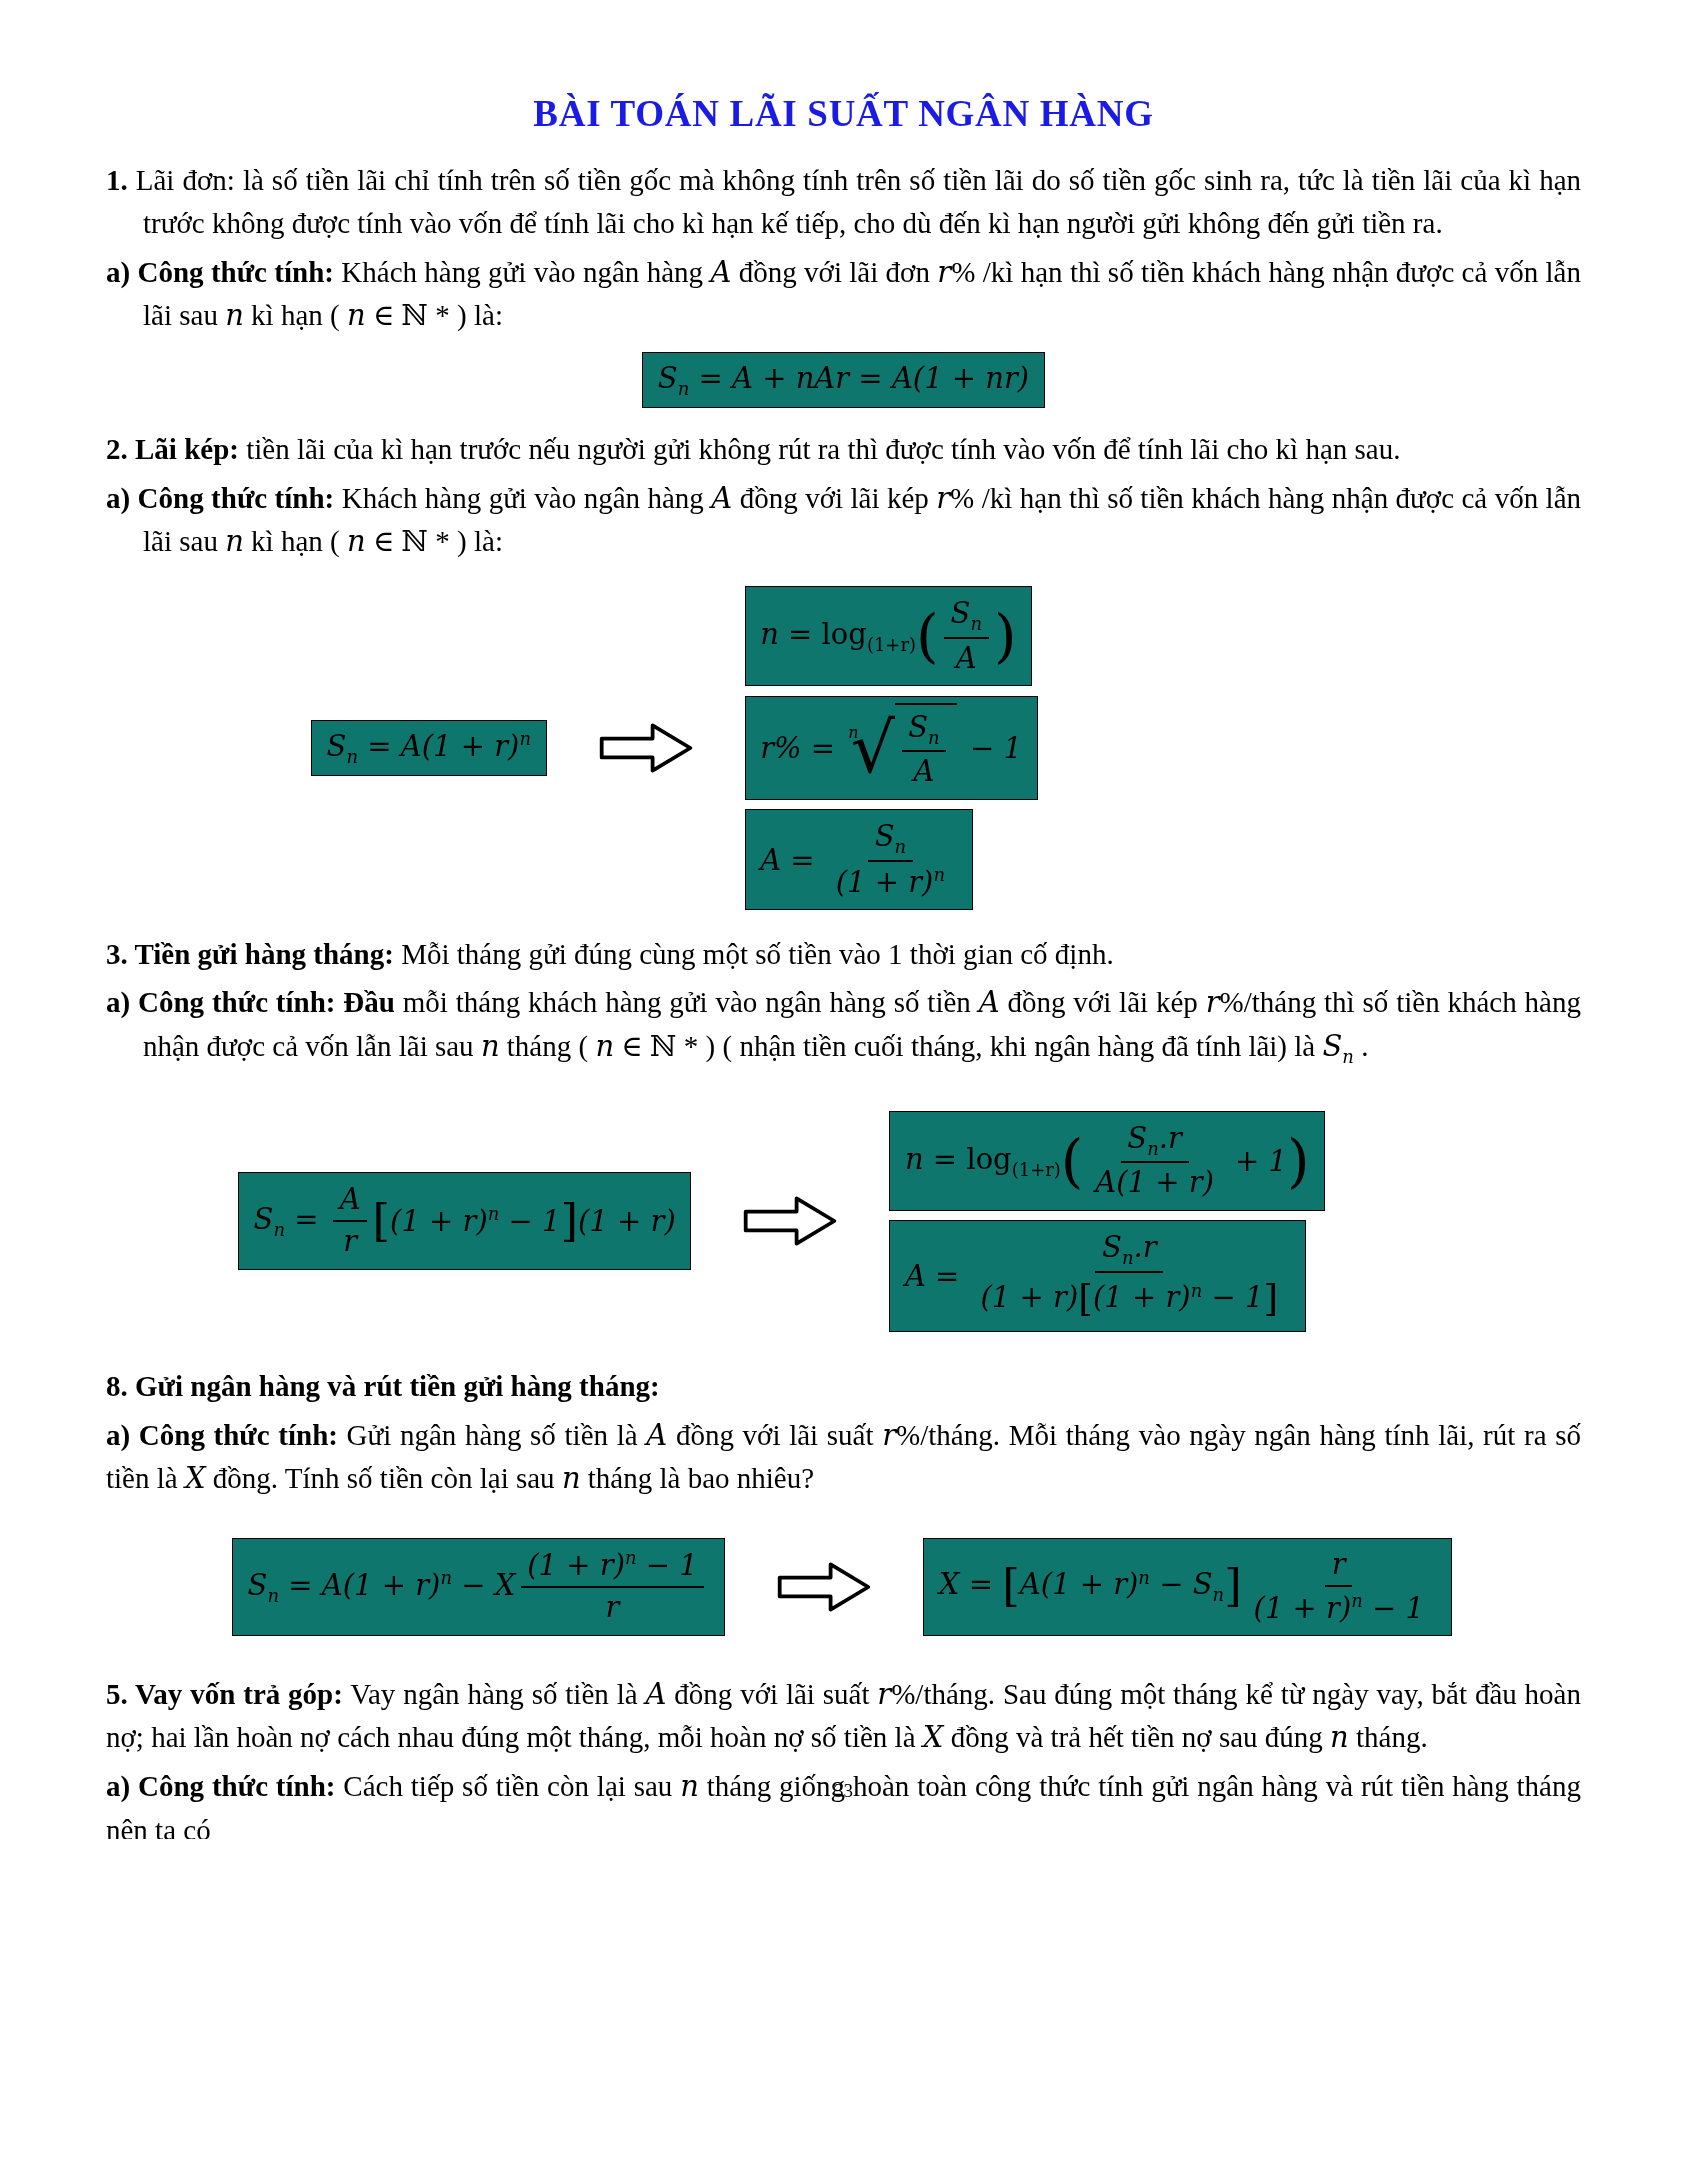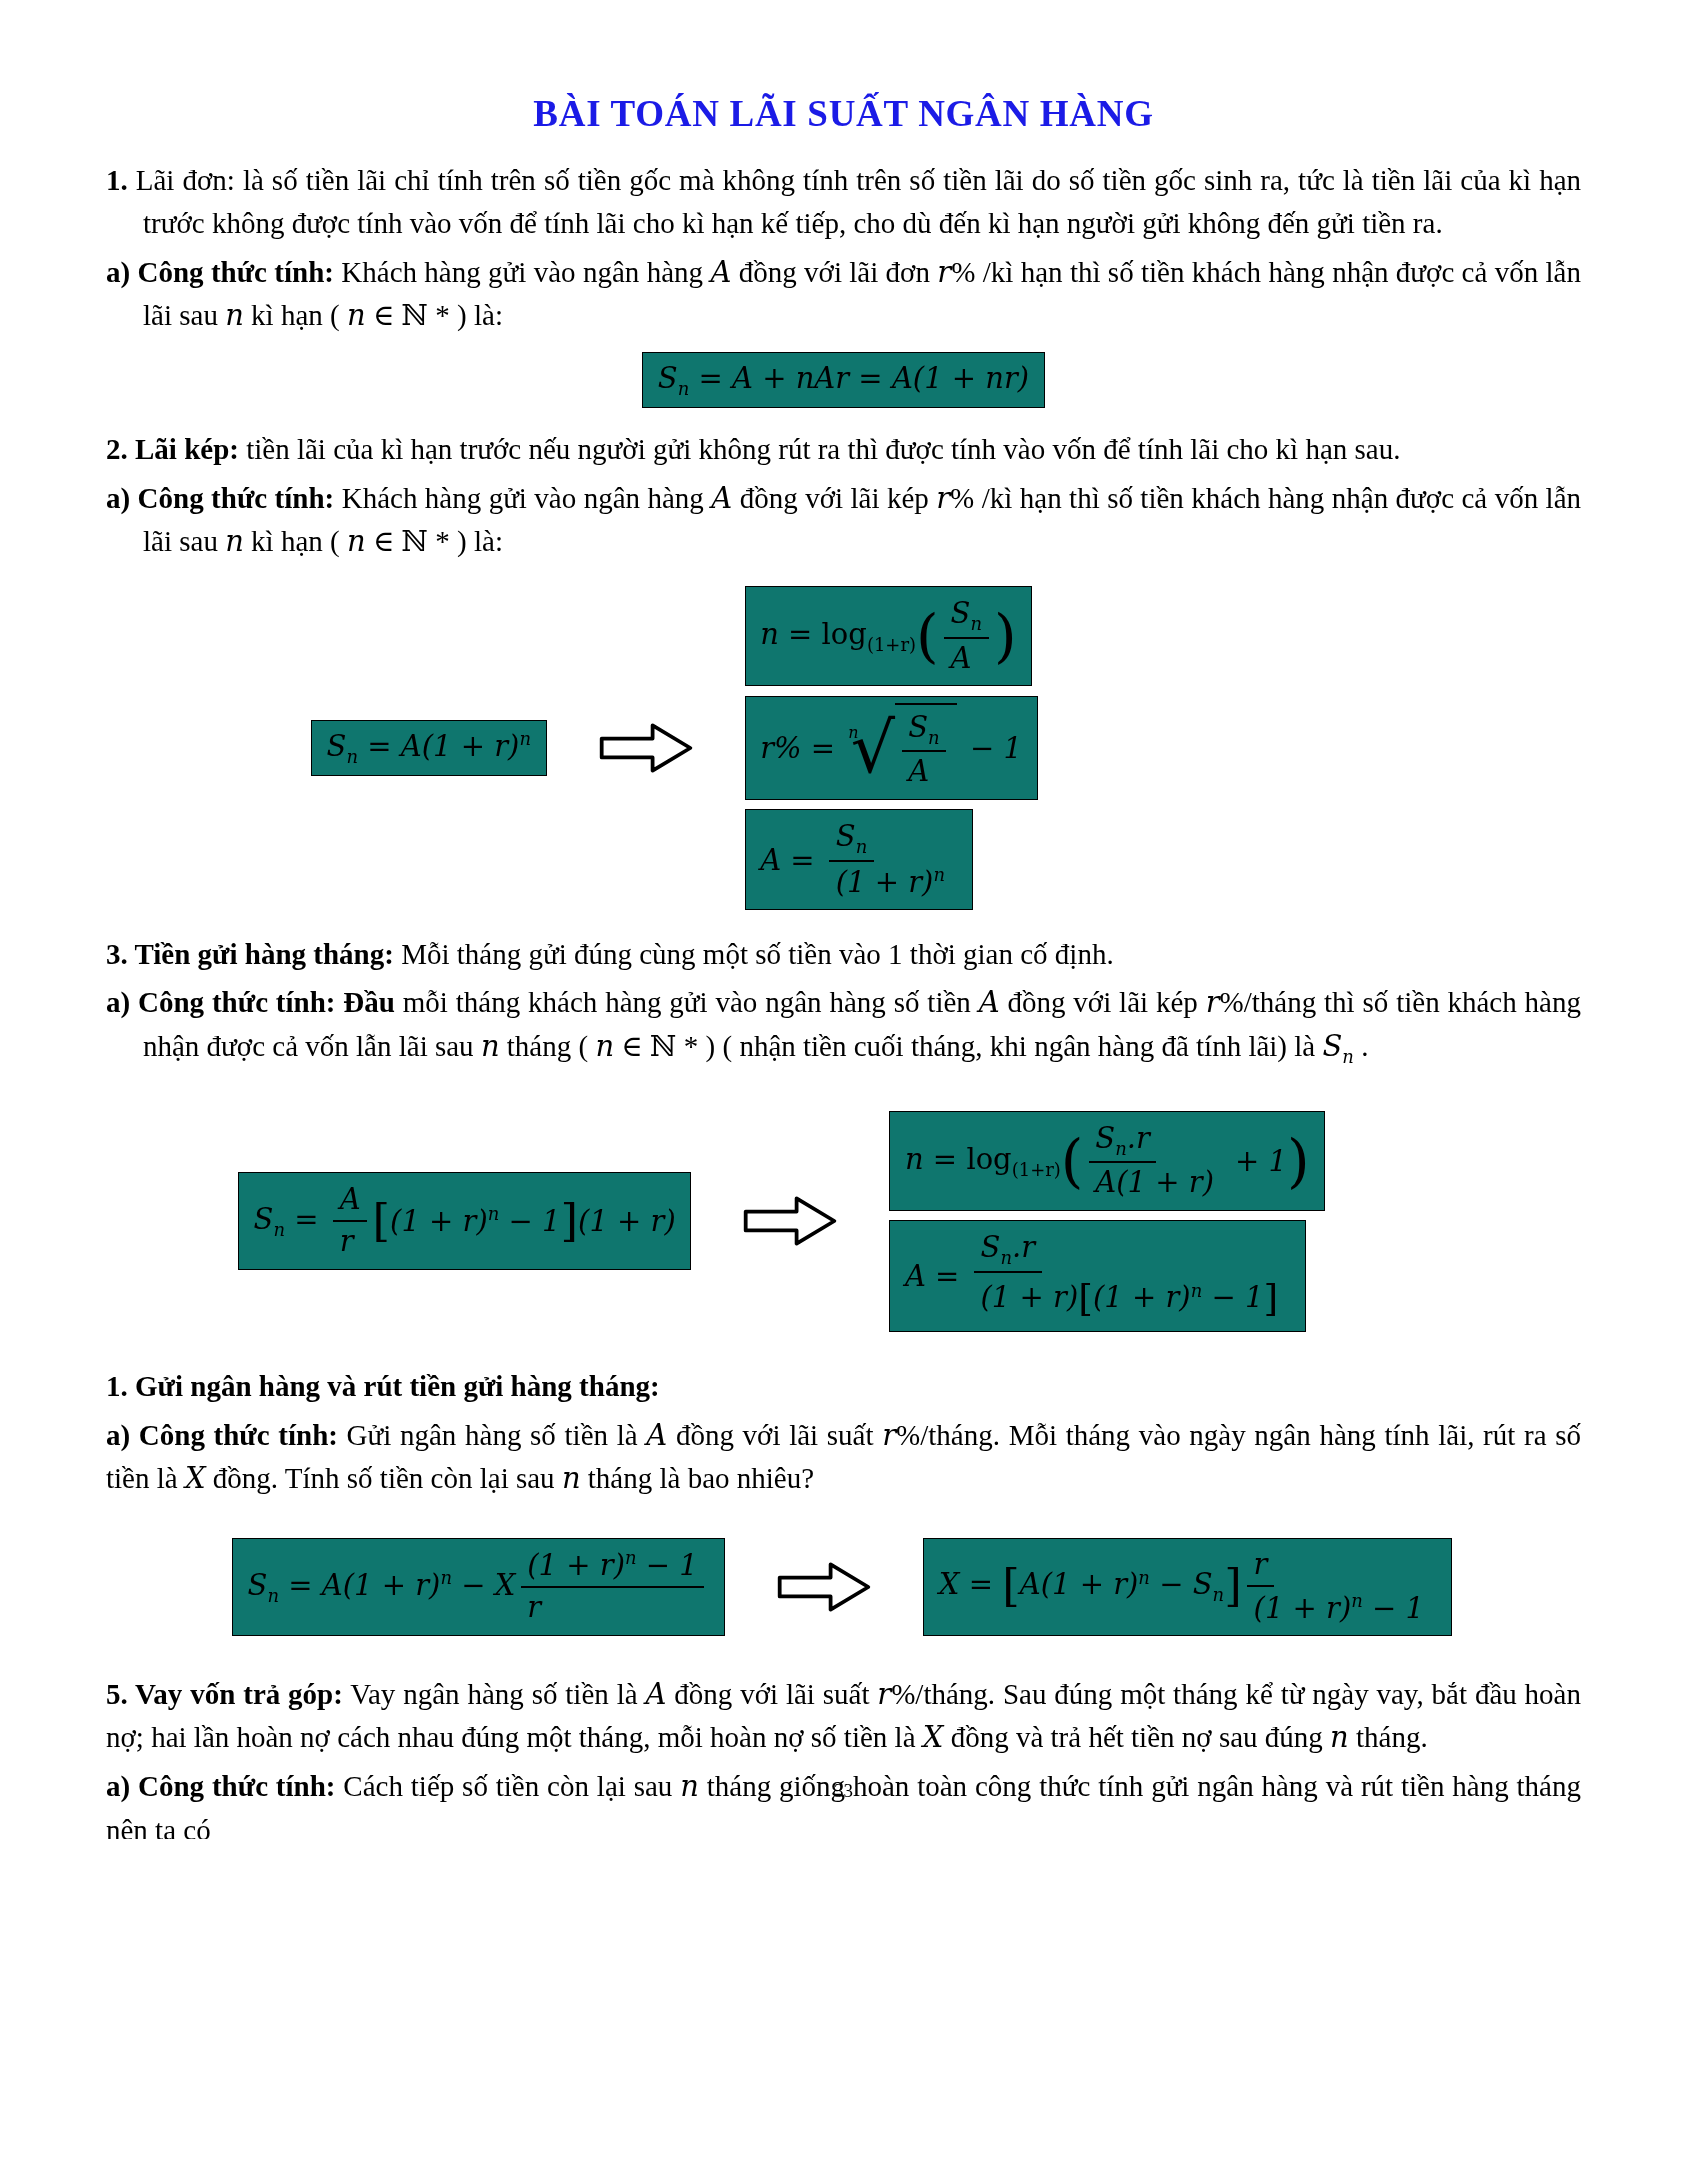--- a/index.html
+++ b/index.html
@@ -41,21 +41,21 @@
     background:#0f766e;
     font-family:"DejaVu Serif",serif;
     font-style:italic;
     font-size:29px;
     line-height:1.25;
   }
   .fx{display:inline-flex;align-items:center;}
   .run{white-space:pre;}
   .run span{white-space:pre;}
   .up{font-style:normal;}
-  .frac{display:inline-flex;flex-direction:column;align-items:flex-start;margin:0 5.3px;line-height:1.3;}
+  .frac{display:inline-flex;flex-direction:column;align-items:center;margin:0 5.3px;line-height:1.3;}
   .fnum{padding:1.3px 6.6px;border-bottom:2px solid #000;text-align:center;white-space:pre;}
   .fden{padding:1.3px 6.6px;text-align:center;white-space:pre;}
   .bigp{font-style:normal;font-size:2em;line-height:1;font-family:"DejaVu Serif",serif;}
   .bigb{font-style:normal;font-size:1.55em;line-height:1;vertical-align:middle;font-family:"DejaVu Serif",serif;}
   .ibig{font-style:normal;font-size:1.3em;vertical-align:-0.1em;}
 
   .root{display:inline-flex;align-items:center;margin:0 4px;}
   .ridx{font-style:italic;font-size:0.55em;position:relative;top:-0.95em;margin-right:-0.5em;z-index:2;}
   .rsign{font-style:normal;font-size:2.4em;line-height:0.85;}
   .rbody{border-top:2px solid #000;padding:2px 5.3px 0 1.3px;display:inline-flex;align-items:center;}
@@ -187,21 +187,21 @@
           <span class="run"><span>A = </span></span>
           <span class="frac">
             <span class="fnum"><span>S</span><sub>n</sub><span>.r</span></span>
             <span class="fden"><span>(1 + r)</span><span class="ibig">[</span><span>(1 + r)</span><sup>n</sup><span> − 1</span><span class="ibig">]</span></span>
           </span>
         </span>
       </div>
     </div>
   </div>
 
-  <p class="para"><span style="font-weight: bold;">1. Gửi ngân hàng và rút tiền gửi hàng tháng:</span></p>
+  <p class="para"><span style="font-weight: bold;">8. Gửi ngân hàng và rút tiền gửi hàng tháng:</span></p>
   <p class="para"><span style="font-weight: bold;">a) </span><span style="font-weight: bold;">Công thức tính:</span><span> Gửi ngân hàng số tiền là </span><span class="mvar">A</span><span> đồng với lãi suất </span><span class="mvar">r</span><span>%/tháng. Mỗi tháng vào ngày ngân hàng tính lãi, rút ra số tiền là </span><span class="mvar">X</span><span> đồng. Tính số tiền còn lại sau </span><span class="mvar">n</span><span> tháng là bao nhiêu?</span></p>
 
   <div class="frow" style="margin-left:126px;margin-top:37px;margin-bottom:37px;">
     <div class="fbox">
       <span class="fx">
         <span class="run"><span>S</span><sub>n</sub><span> = A(1 + r)</span><sup>n</sup><span> − X</span></span>
         <span class="frac">
           <span class="fnum"><span>(1 + r)</span><sup>n</sup><span> − 1</span></span>
           <span class="fden">r</span>
         </span>

